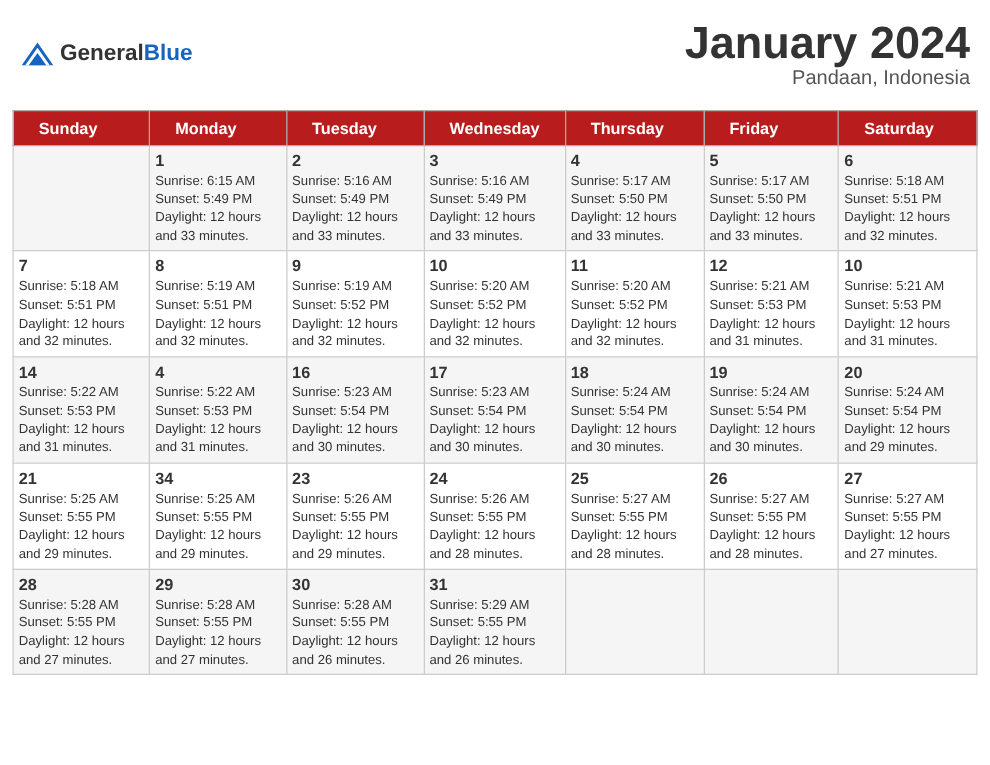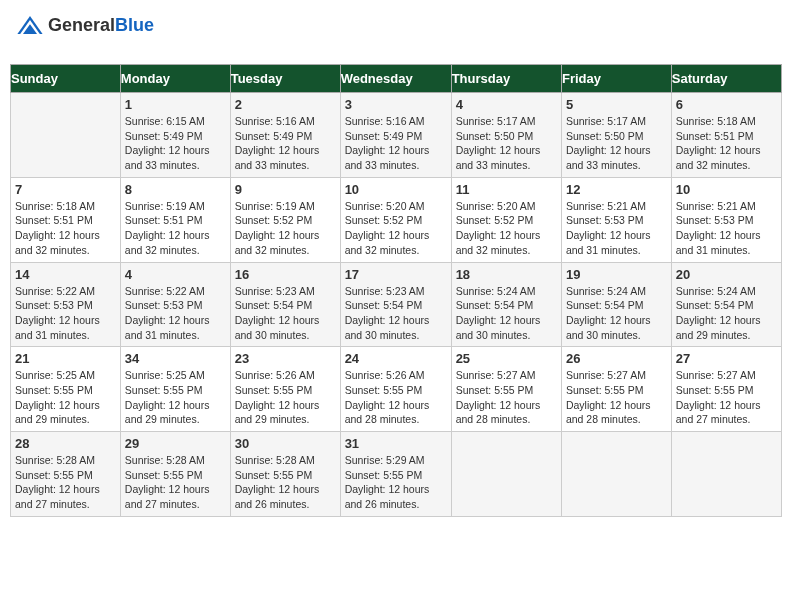--- a/index.html
+++ b/index.html
@@ -7,21 +7,21 @@
       font-family: Arial, sans-serif;
       background: #fff;
       width: 792px;
       min-height: 612px;
       padding: 10px;
     }
     .header {
       display: flex;
       justify-content: space-between;
       align-items: center;
-      margin-bottom: 24px;
+      margin-bottom: 12px;
       padding: 4px 6px;
     }
     .logo {
       display: flex;
       align-items: center;
       gap: 4px;
     }
     .logo-text-general {
       font-size: 18px;
       font-weight: bold;
@@ -48,23 +48,23 @@
     .location-title {
       font-size: 16px;
       color: #555;
     }
     table {
       width: 100%;
       border-collapse: collapse;
       font-size: 11px;
     }
     thead tr th {
-      background-color: #14532d;
+      background-color: #b91c1c;
       color: #fff;
-      padding: 6px 0;
+      padding: 6px 20px;
       text-align: left;
       font-size: 13px;
       font-weight: bold;
       border: 1px solid #aaa;
     }
     tbody tr td {
       border: 1px solid #ccc;
       vertical-align: top;
       padding: 4px;
       min-height: 70px;
@@ -99,20 +99,24 @@
   <div class="logo">
     <svg class="logo-icon" viewBox="0 0 40 30" xmlns="http://www.w3.org/2000/svg">
       <polygon points="20,2 38,28 2,28" fill="#1565c0"></polygon>
       <polygon points="20,8 34,28 6,28" fill="#fff"></polygon>
       <polygon points="20,14 30,28 10,28" fill="#1565c0"></polygon>
     </svg>
     <div>
       <span class="logo-text-general">General</span><span class="logo-text-blue">Blue</span>
     </div>
   </div>
+  <div class="title-block">
+    <div class="month-title">January 2024</div>
+    <div class="location-title">Pandaan, Indonesia</div>
+  </div>
 </div>
 
 <table>
   <thead>
     <tr id="days-header">
     <th>Sunday</th>
         <th>Monday</th>
         <th>Tuesday</th>
         <th>Wednesday</th>
         <th>Thursday</th>

